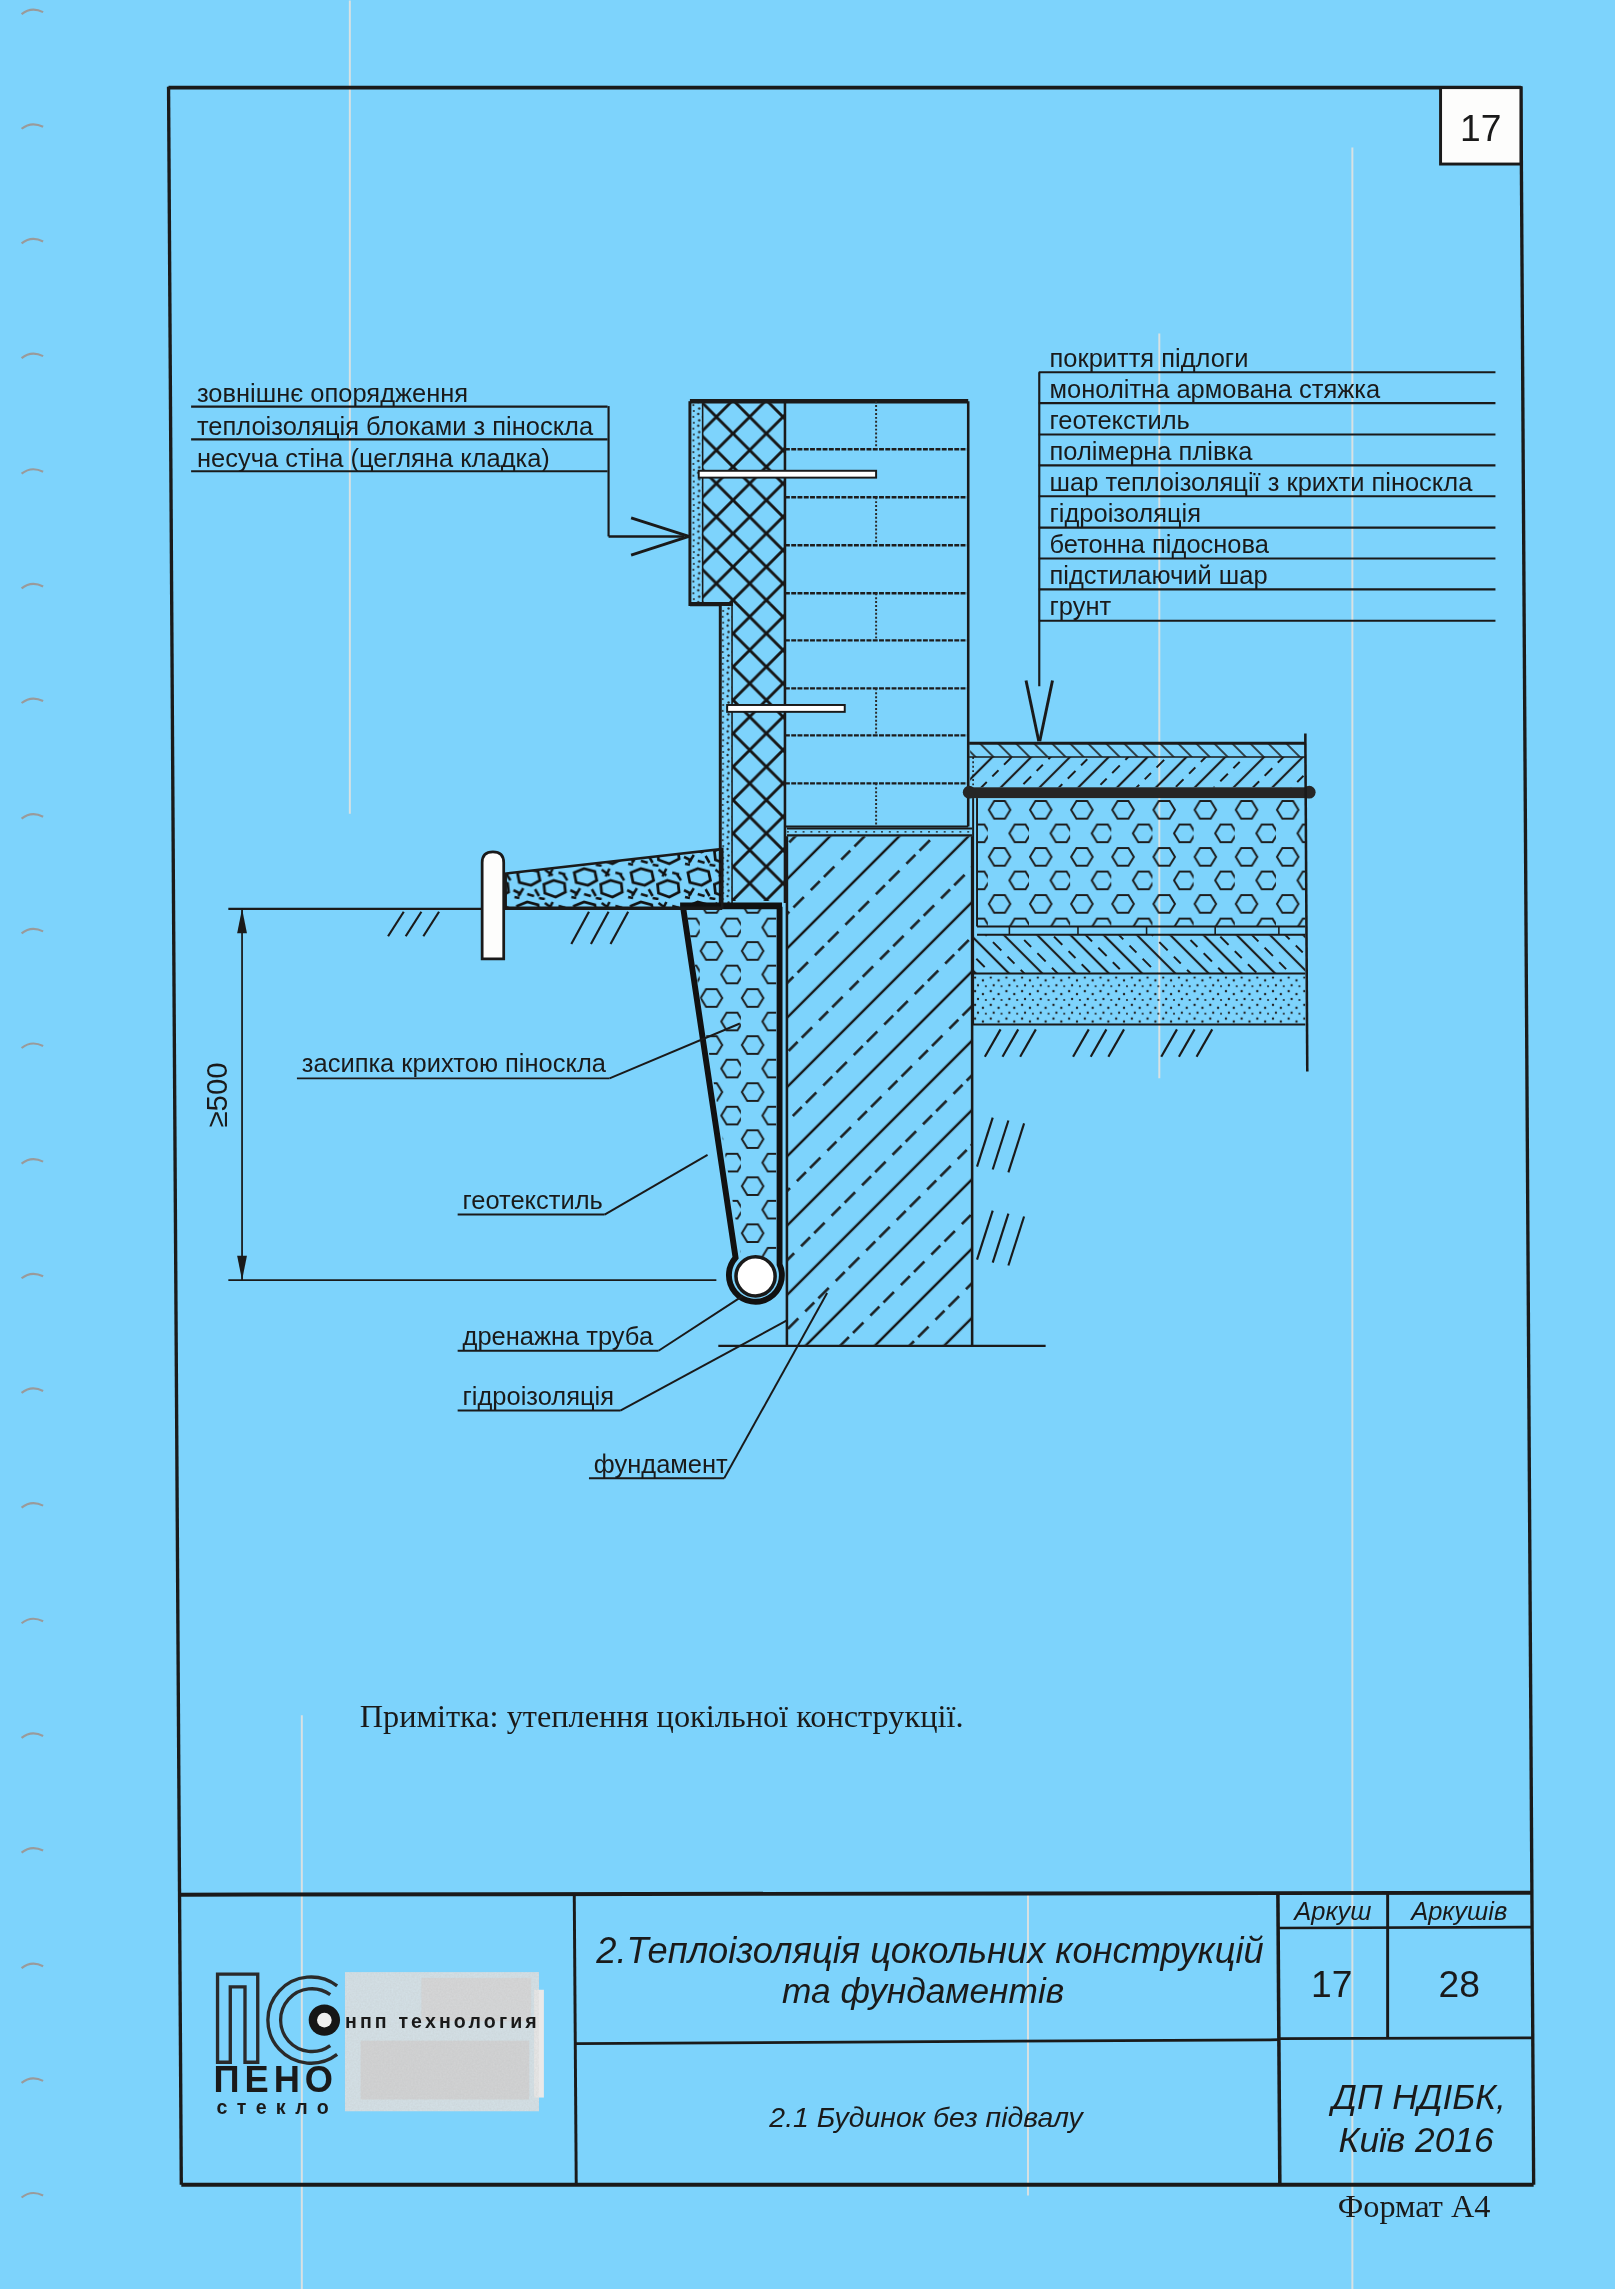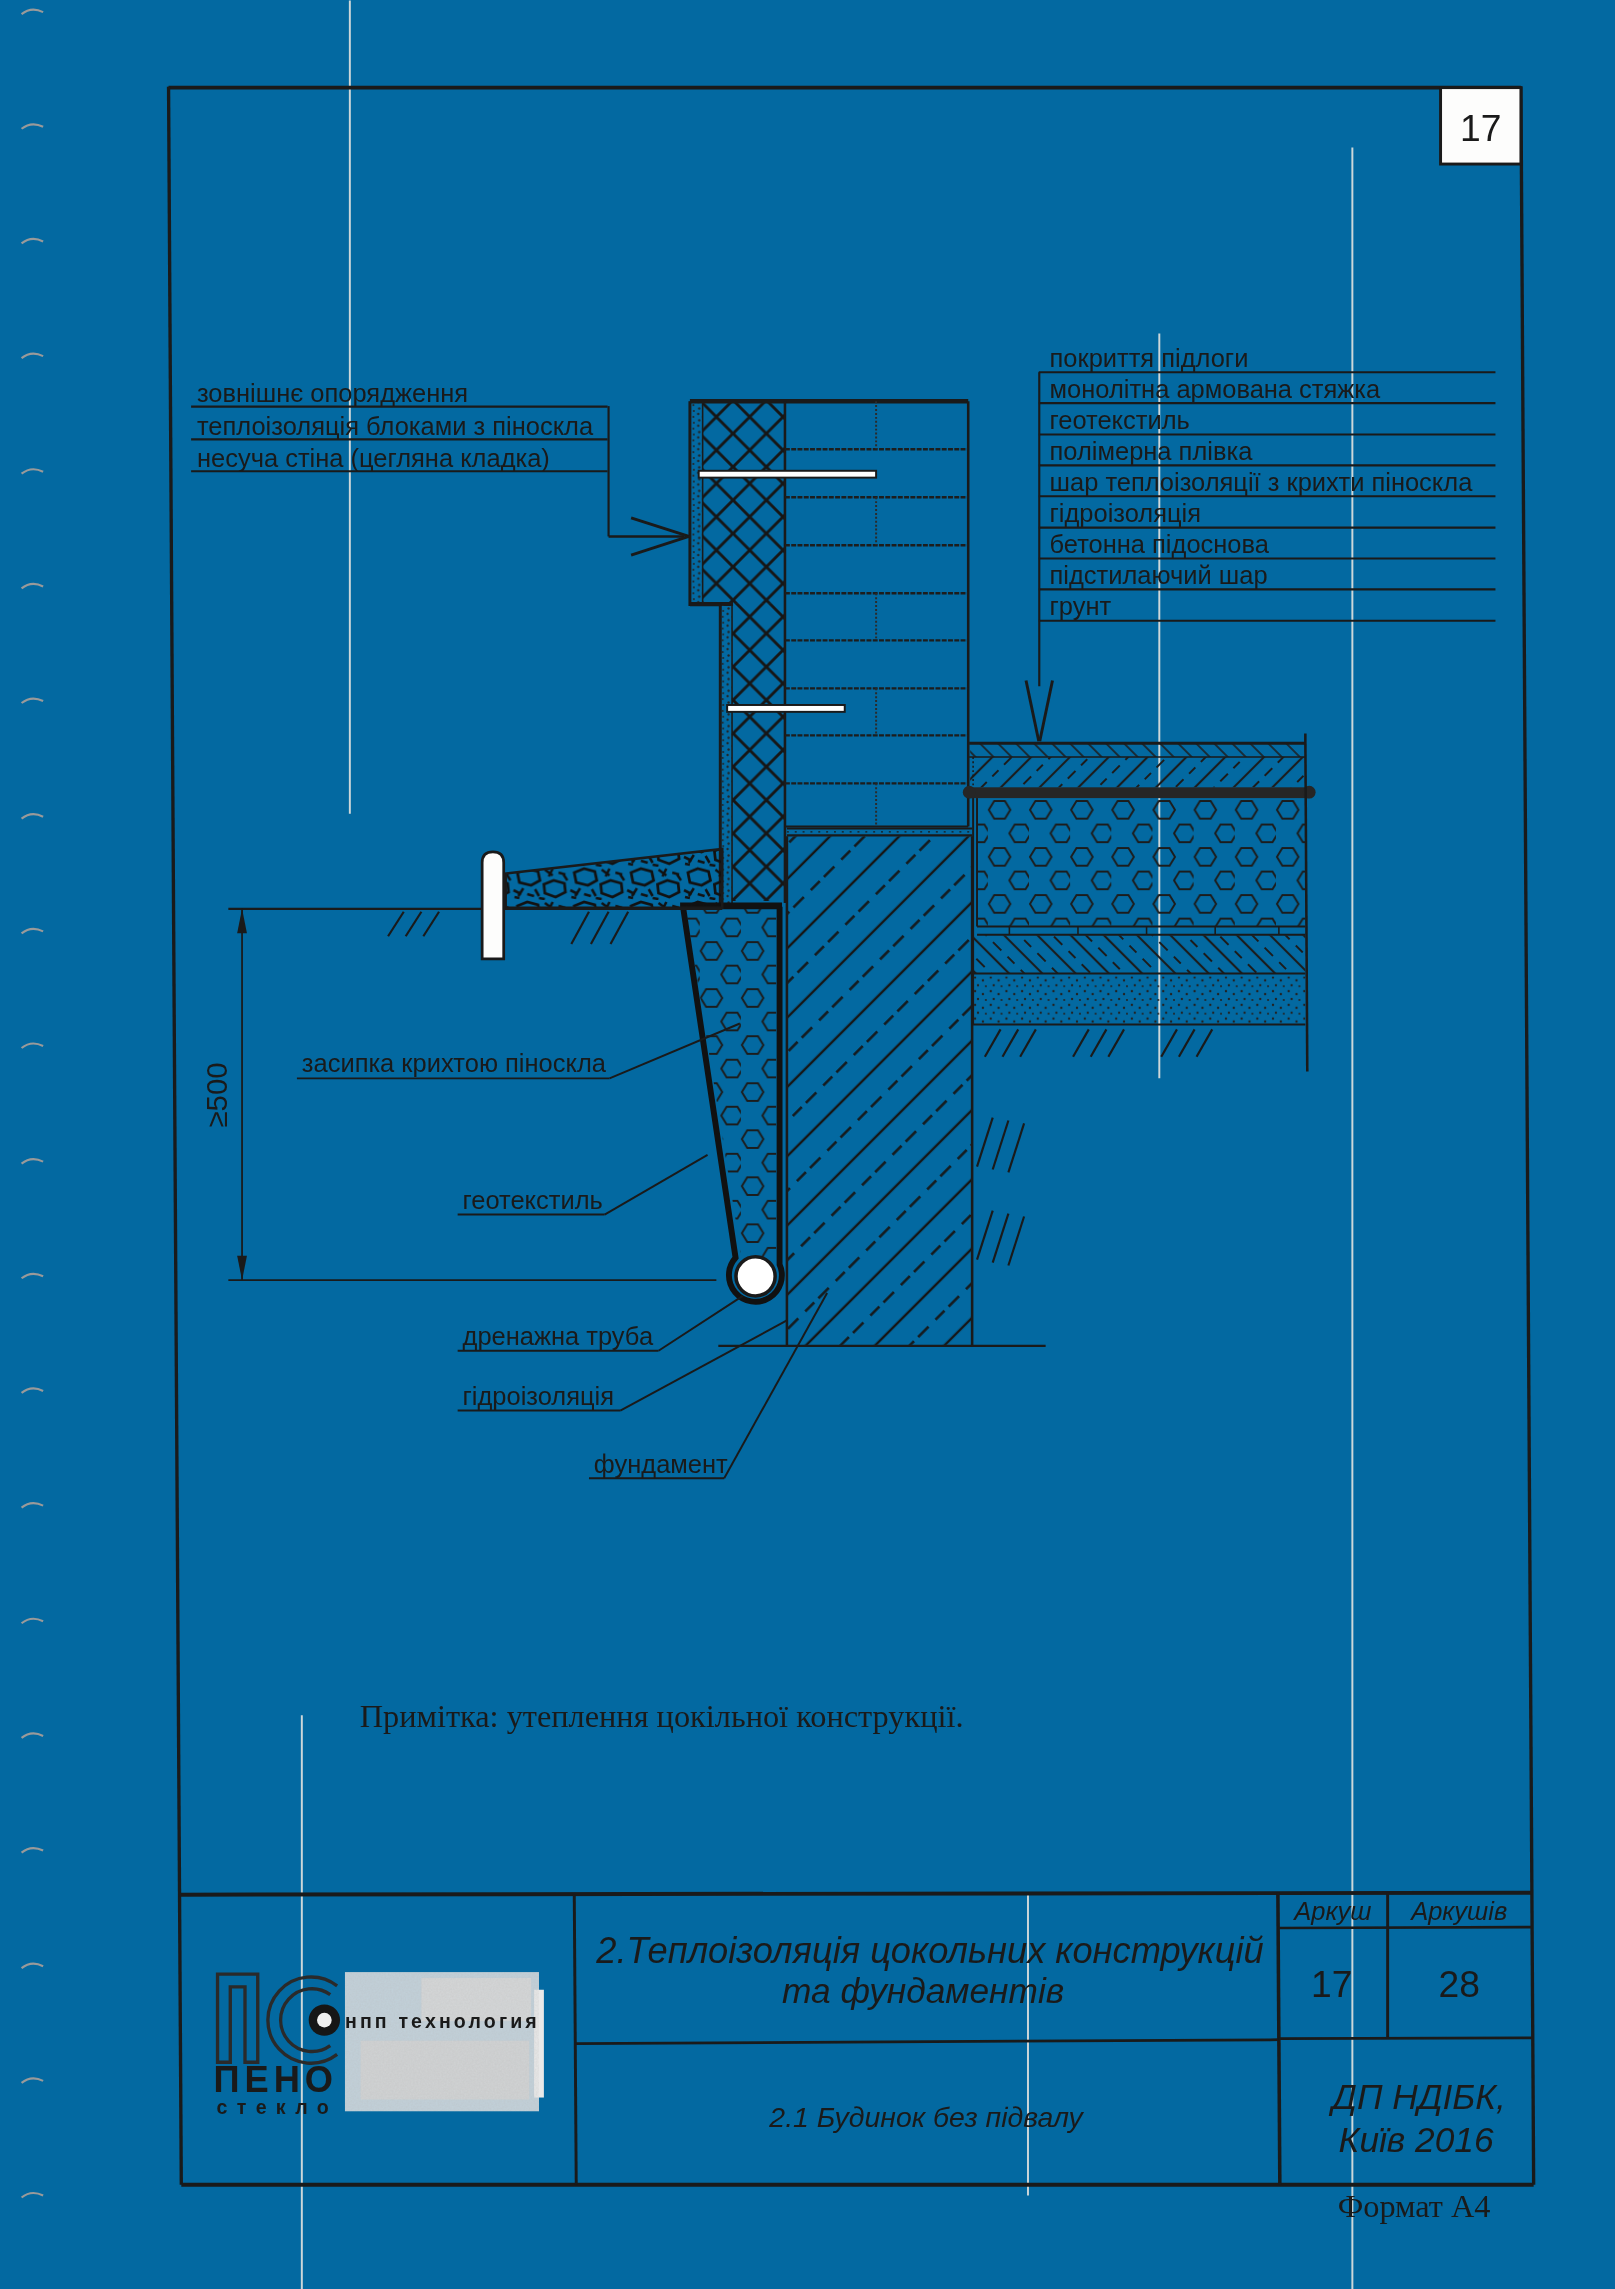--- a/index.html
+++ b/index.html
@@ -1,16 +1,16 @@
 <!DOCTYPE html>
 <html><head>
 <meta charset="utf-8">
 <style>
   html,body{margin:0;padding:0;background:#fff;}
-  .page{position:relative;width:1615px;height:2290px;background:#0369a1;overflow:hidden;
+  .page{position:relative;width:1615px;height:2290px;background:#7dd3fc;overflow:hidden;
         font-family:"Liberation Sans",sans-serif;}
   svg{position:absolute;left:0;top:0;}
   text{font-family:"Liberation Sans",sans-serif;fill:#1a1a1a;}
   .lbl{font-size:26px;}
   .ser{font-family:"Liberation Serif",serif;}
   .it{font-style:italic;}
 </style>
 </head>
 <body>
 <div class="page">

